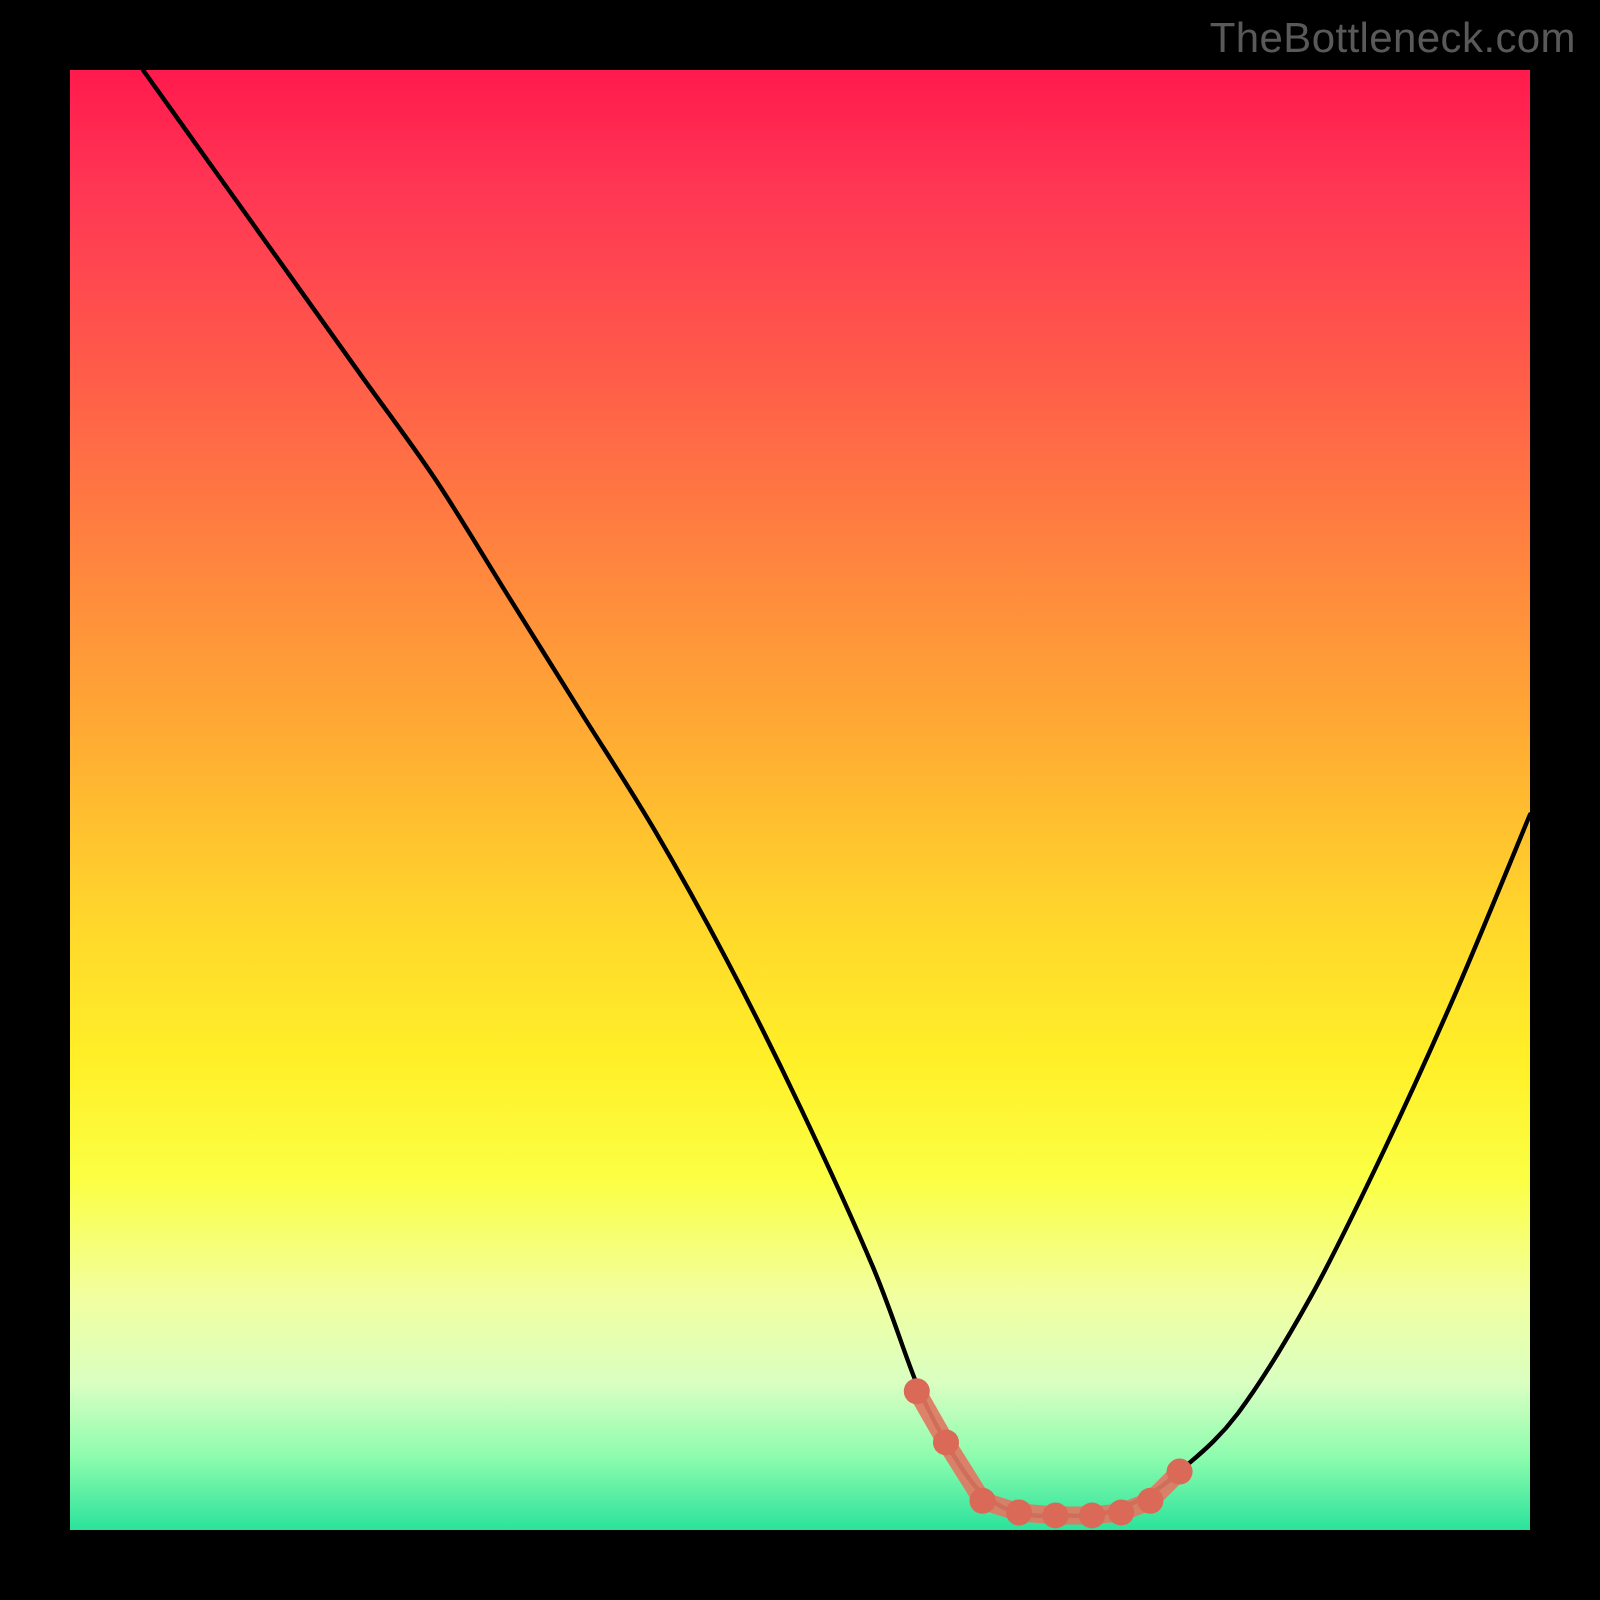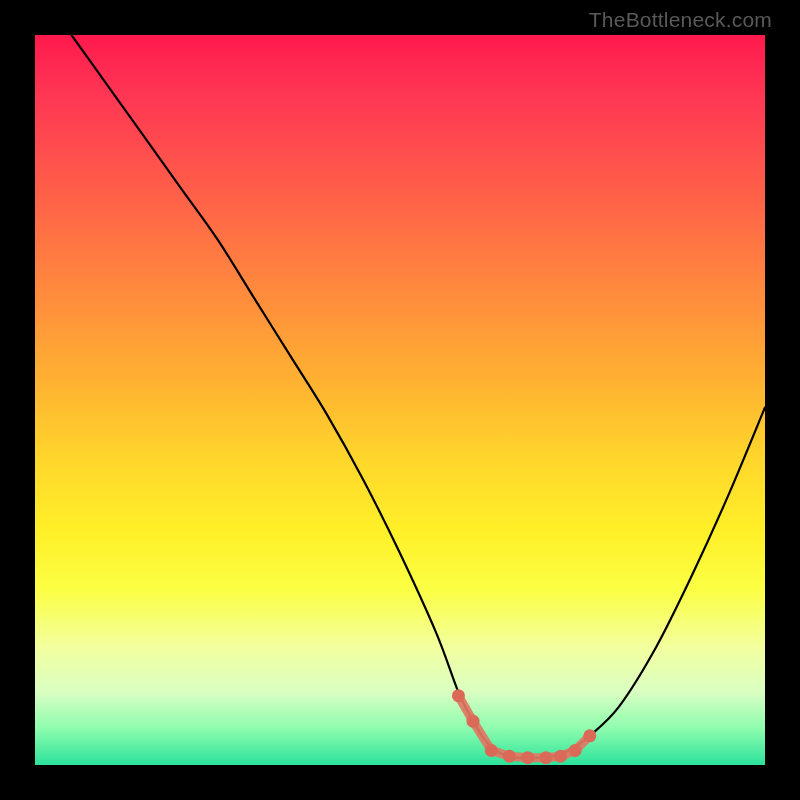--- a/index.html
+++ b/index.html
@@ -35,21 +35,21 @@
       #fbff44 76%,
       #f2ffa0 84%,
       #d9ffc2 90%,
       #8dfcae 95%,
       #2be29b 100%
     );
   }
   .watermark {
     position: absolute;
     top: 8px;
-    right: 28px;
+    right: 12px;
     color: #595959;
     font-size: 21px;
     font-weight: 500;
     letter-spacing: 0.2px;
     user-select: none;
   }
   svg.curve {
     position: absolute;
     left: 0; top: 0;
   }

